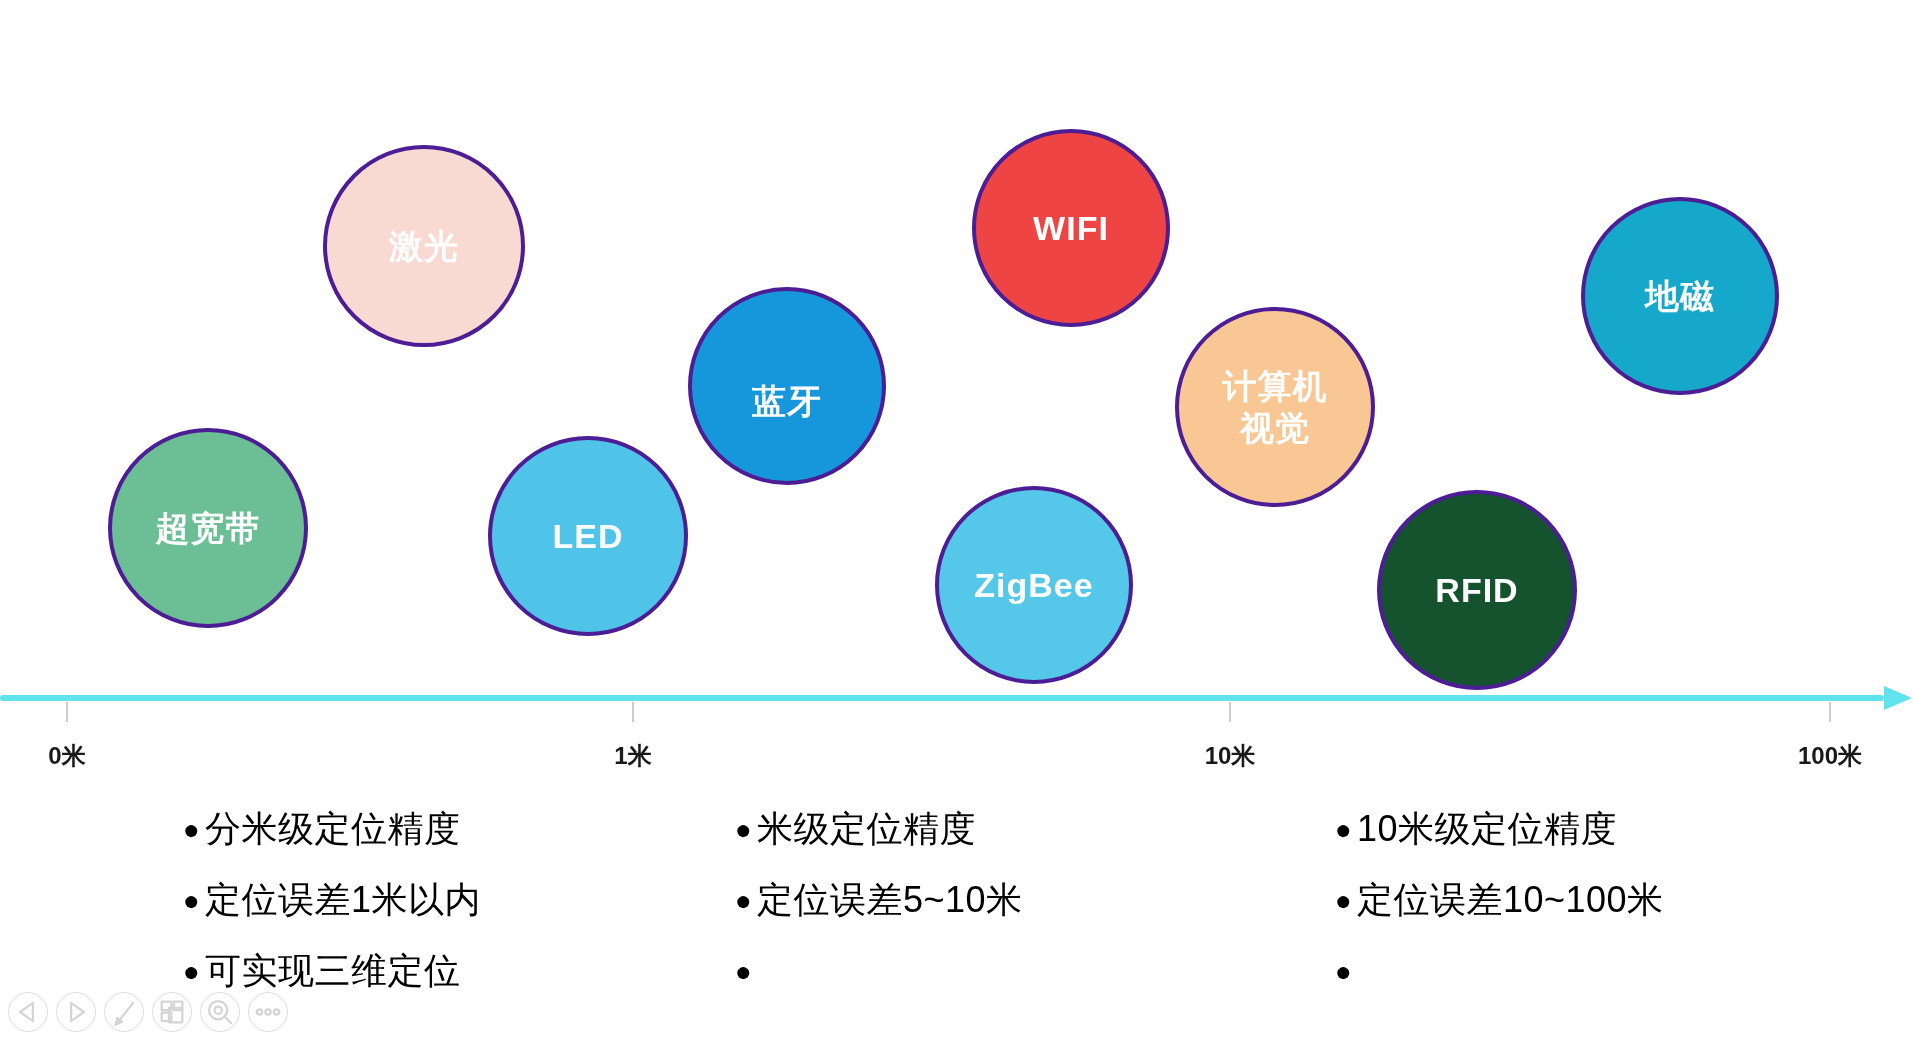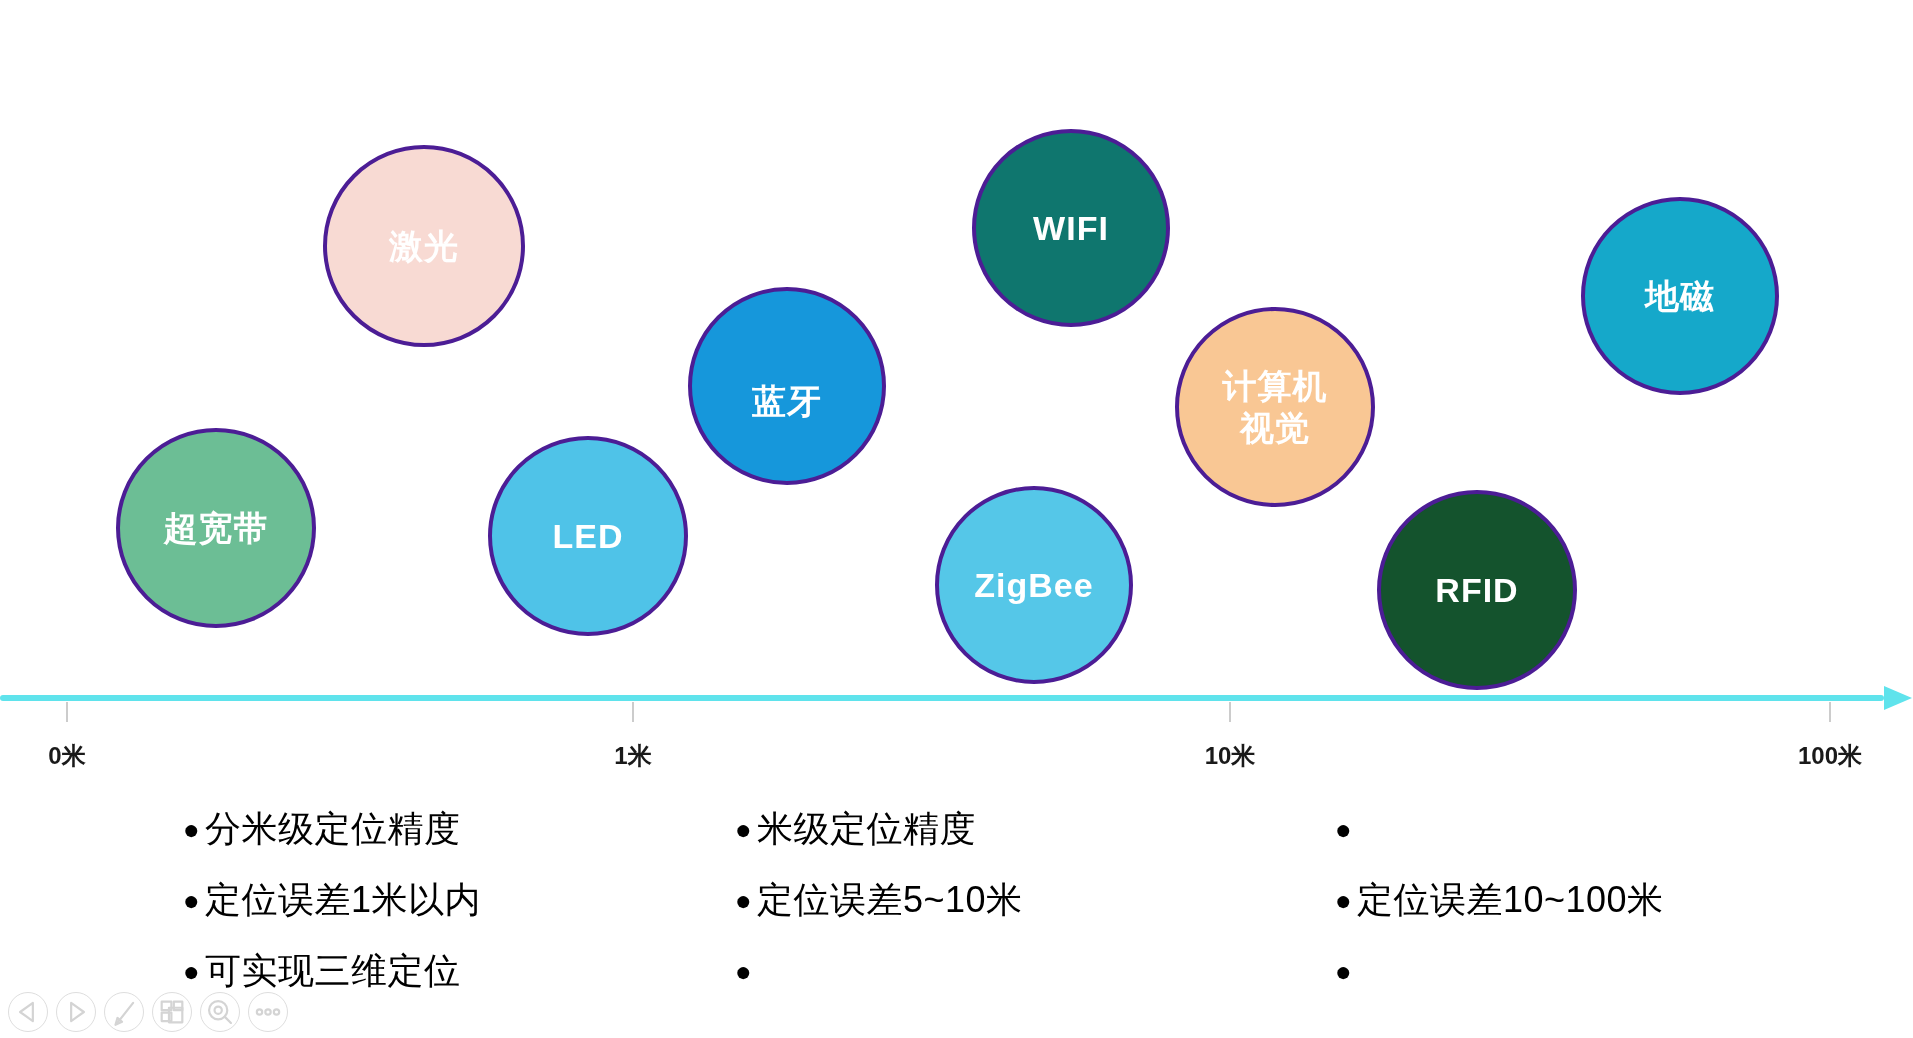--- a/index.html
+++ b/index.html
@@ -38,30 +38,30 @@
   .toolbar-button svg{display:block;}
 </style>
 </head>
 <body>
 
 <div class="slide">
   <div id="bubble-layer">
       <div class="bubble" style="left: 323px; top: 145px; width: 202px; height: 202px; background: rgb(248, 218, 211);">
         <span class="bubble-label" style="color: rgb(255, 255, 255);">激光</span>
       </div>
-      <div class="bubble" style="left: 116px; top: 428px; width: 200px; height: 200px; background: rgb(108, 190, 149);">
+      <div class="bubble" style="left: 108px; top: 428px; width: 200px; height: 200px; background: rgb(108, 190, 149);">
         <span class="bubble-label" style="color: rgb(255, 255, 255);">超宽带</span>
       </div>
       <div class="bubble" style="left: 488px; top: 436px; width: 200px; height: 200px; background: rgb(79, 195, 232);">
         <span class="bubble-label" style="color: rgb(255, 255, 255);">LED</span>
       </div>
       <div class="bubble" style="left: 688px; top: 287px; width: 198px; height: 198px; background: rgb(22, 151, 219);">
         <span class="bubble-label" style="color: rgb(255, 255, 255); margin-top: 31px;">蓝牙</span>
       </div>
-      <div class="bubble" style="left: 972px; top: 129px; width: 198px; height: 198px; background: #0f766e;">
+      <div class="bubble" style="left: 972px; top: 129px; width: 198px; height: 198px; background: #ef4444;">
         <span class="bubble-label" style="color: rgb(255, 255, 255);">WIFI</span>
       </div>
       <div class="bubble" style="left: 935px; top: 486px; width: 198px; height: 198px; background: rgb(85, 199, 232);">
         <span class="bubble-label" style="color: rgb(255, 255, 255);">ZigBee</span>
       </div>
       <div class="bubble" style="left: 1175px; top: 307px; width: 200px; height: 200px; background: rgb(249, 199, 148);">
         <span class="bubble-label" style="color: rgb(255, 255, 255);">计算机
 视觉</span>
       </div>
       <div class="bubble" style="left: 1377px; top: 490px; width: 200px; height: 200px; background: #14532d;">
@@ -107,20 +107,21 @@
           <span class="note-bullet">●</span>
           <span class="note-text">定位误差5~10米</span>
         </div>
         <div class="note-row">
           <span class="note-bullet">●</span>
         </div>
       </div>
       <div class="notes-col" style="left: 1335px;">
         <div class="note-row">
           <span class="note-bullet">●</span>
+          <span class="note-text">10米级定位精度</span>
         </div>
         <div class="note-row">
           <span class="note-bullet">●</span>
           <span class="note-text">定位误差10~100米</span>
         </div>
         <div class="note-row">
           <span class="note-bullet">●</span>
         </div>
       </div>
     </div>

